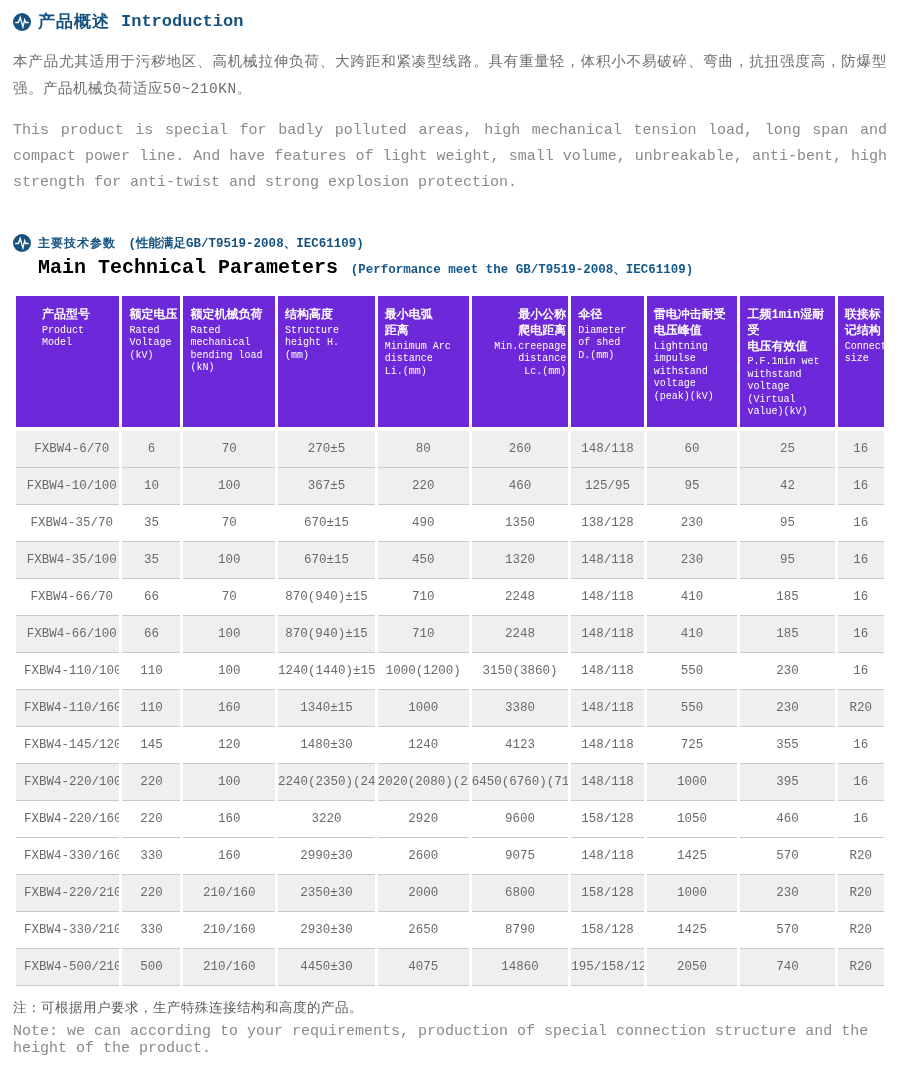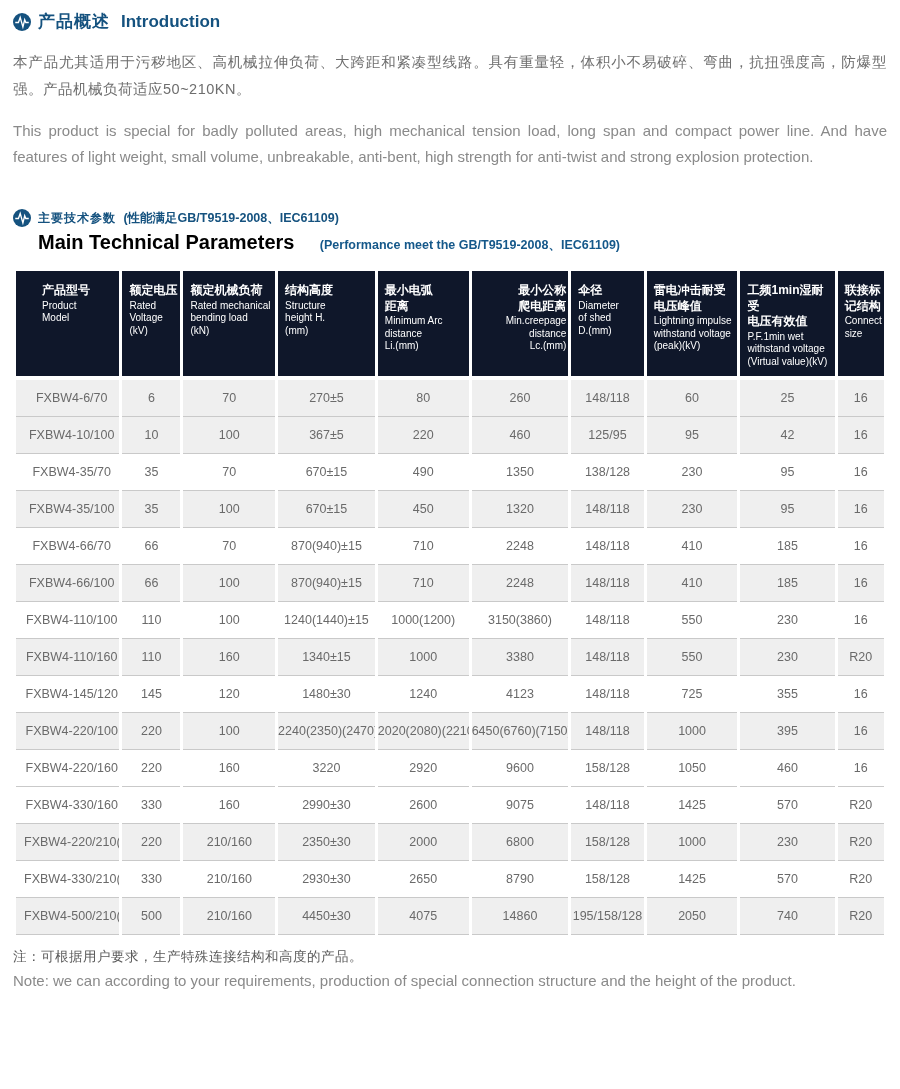--- a/index.html
+++ b/index.html
@@ -1,43 +1,43 @@
 <!DOCTYPE html>
 <html><head>
 <meta charset="utf-8">
 <style>
   * { margin:0; padding:0; box-sizing:border-box; }
   html,body { width:900px; height:1089px; background:#ffffff; overflow:hidden;
     font-family:"Liberation Sans","DejaVu Sans",sans-serif; }
-  .page { padding:10px 13px 0 13px; }
+  .page { padding:10px 13px 0 13px;font-family:Liberation Mono, monospace; }
 
   
   .sec-head { display:flex; align-items:center; gap:7px; }
   .pulse { width:18px; height:18px; flex:0 0 18px; }
   .h1-zh { font-size:17px; font-weight:bold; color:#15527f; letter-spacing:1px; }
   .h1-en { font-size:17px; font-weight:bold; color:#15527f; margin-left:4px; }
 
   .h2-zh { font-size:12px; font-weight:bold; color:#15527f; letter-spacing:1px; }
   .h2-note { font-size:12.5px; font-weight:bold; color:#15527f; margin-left:3px; }
   .h2-line2 { margin:4px 0 0 25px; }
   .h2-en { font-size:20px; font-weight:bold; color:#000000; }
-  .h2-en-note { font-size:12.5px; font-weight:bold; color:#15588a; margin-left:21px; }
+  .h2-en-note { font-size:12.5px; font-weight:bold; color:#15588a; margin-left:3px; }
 
   
   .para-zh { margin-top:16px; font-size:14.5px; line-height:1.85; color:#6e6e6e;
     text-align:justify; letter-spacing:0.5px; }
   .para-en { margin-top:15px; font-size:15px; line-height:1.75; color:#8a8a8a;
     text-align:justify; }
 
   .sec2 { margin-top:38px; }
 
   
   table.params { width:100%; margin-top:17px; border-collapse:separate;
     border-spacing:3px 0; table-layout:fixed; }
-  table.params th { background:#0f172a; color:#ffffff; text-align:left;
+  table.params th { background:#6d28d9; color:#ffffff; text-align:left;
     vertical-align:top; padding:12px 2px 8px 7px; height:93px;
     border-bottom:4px solid #ffffff; font-weight:normal; }
   table.params th.first { padding-left:26px; }
   .h-zh { font-size:12px; font-weight:bold; white-space:pre-line; line-height:1.3; }
   .h-en { font-size:10px; white-space:pre-line; line-height:1.25; margin-top:1px; }
 
   table.params td { height:37px; text-align:center; vertical-align:middle;
     font-size:12.5px; color:#6a6a6a; border-bottom:1px solid #c9c9c9;
     overflow:hidden; white-space:nowrap; }
   table.params tr.shade td { background:#efefef; }

